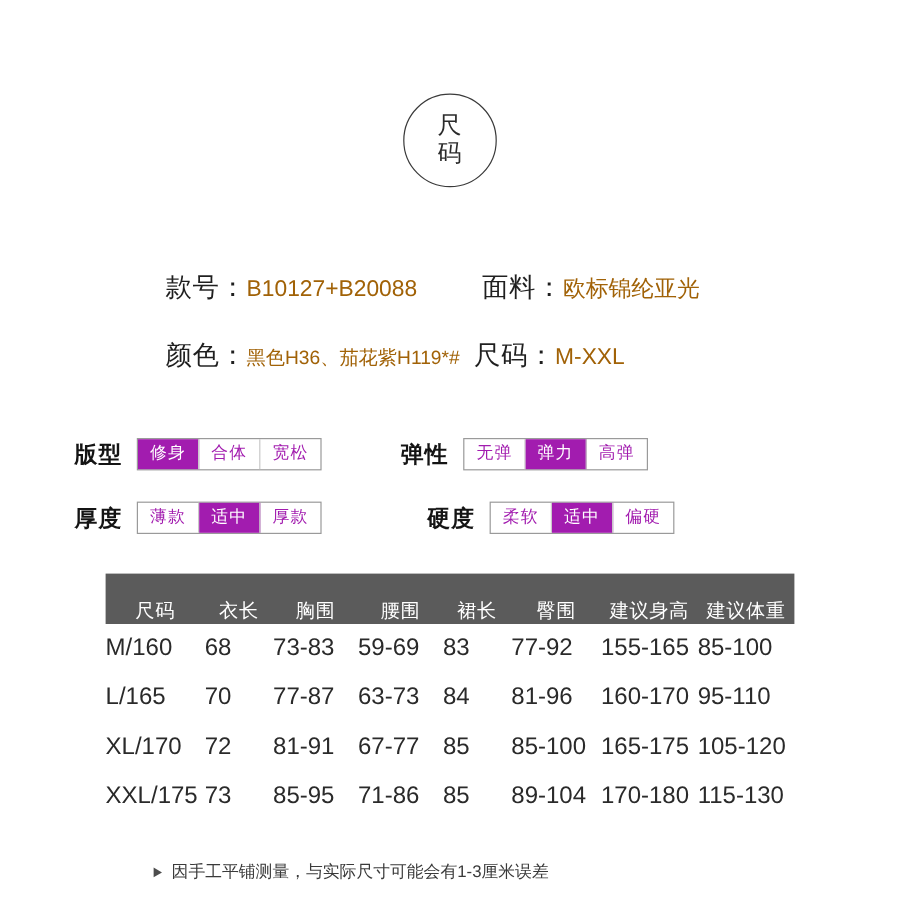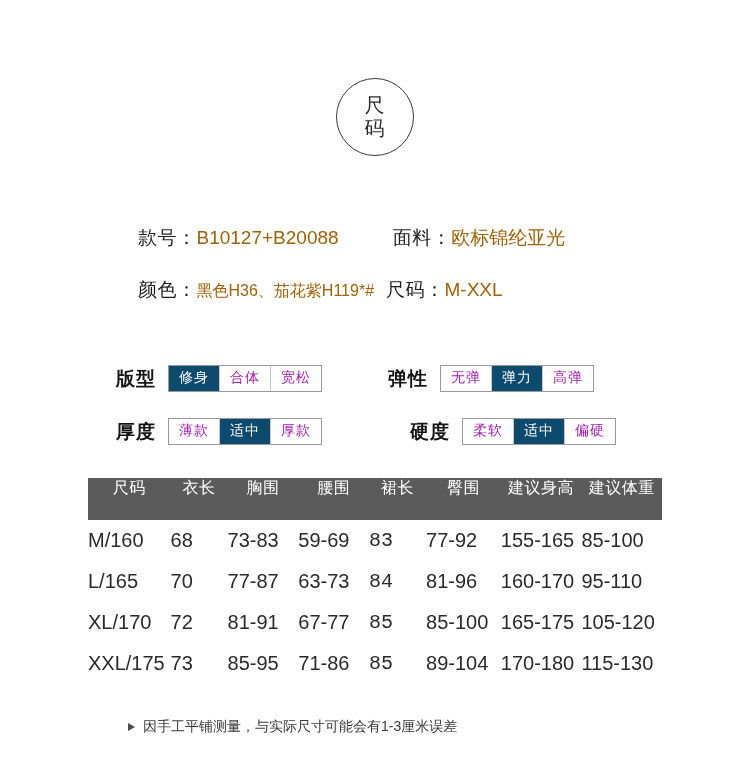--- a/index.html
+++ b/index.html
@@ -46,21 +46,21 @@
     left: 0;
     width: 750px;
   }
   .info-row {
     display: flex;
     align-items: baseline;
     padding-left: 138px;
     margin-bottom: 26px;
   }
   .lbl {
-    font-size: 19px;
+    font-size: 22px;
     color: #1f1f1f;
     letter-spacing: 0.5px;
   }
   .val {
     font-size: 19px;
     color: #a16207;
   }
   .val.small {
     font-size: 16px;
   }
@@ -69,21 +69,21 @@
 
   
   .attrs {
     position: absolute;
     left: 0;
     width: 750px;
   }
   .attr-line {
     display: flex;
     align-items: center;
-    padding-left: 116px;
+    padding-left: 62px;
     margin-bottom: 26px;
     font-family: Liberation Serif, serif;
   }
   .attr-group {
     display: flex;
     align-items: center;
   }
   .attr-title {
     font-size: 19px;
     font-weight: bold;
@@ -99,37 +99,37 @@
   .seg span {
     font-size: 14px;
     padding: 3px 10px 4px 10px;
     color: #a21caf;
     border-right: 1px solid #c9c9c9;
     white-space: nowrap;
     letter-spacing: 1px;
   }
   .seg span:last-child { border-right: none; }
   .seg span.on {
-    background: #0c4a6e;
+    background: #a21caf;
     color: #ffffff;
   }
   .spacer-1 { width: 66px; }
   .spacer-2 { width: 88px; }
 
   
   .table {
     position: absolute;
     left: 88px;
     width: 574px;
   }
   .thead {
     background: #5b5b5b;
     display: flex;
     height: 42px;
-    align-items: flex-start;
+    align-items: flex-end;
   }
   .thead div {
     color: #ffffff;
     font-size: 16px;
     text-align: center;
     letter-spacing: 0.5px;
   }
   .trow {
     display: flex;
     height: 41px;
@@ -137,21 +137,21 @@
   }
   .trow div {
     font-size: 20px;
     color: #2a2a2a;
     text-align: left;
   }
   .c0 { width: 84px; }
   .c1 { width: 58px; }
   .c2 { width: 72px; }
   .c3 { width: 72px; }
-  .c4 { width: 58px; font-family: Liberation Mono, monospace; }
+  .c4 { width: 58px; }
   .c5 { width: 76px; }
   .c6 { width: 82px; }
   .c7 { width: 82px; }
 
   
   .note {
     position: absolute;
     left: 88px;
     top: 718px;
     display: flex;

